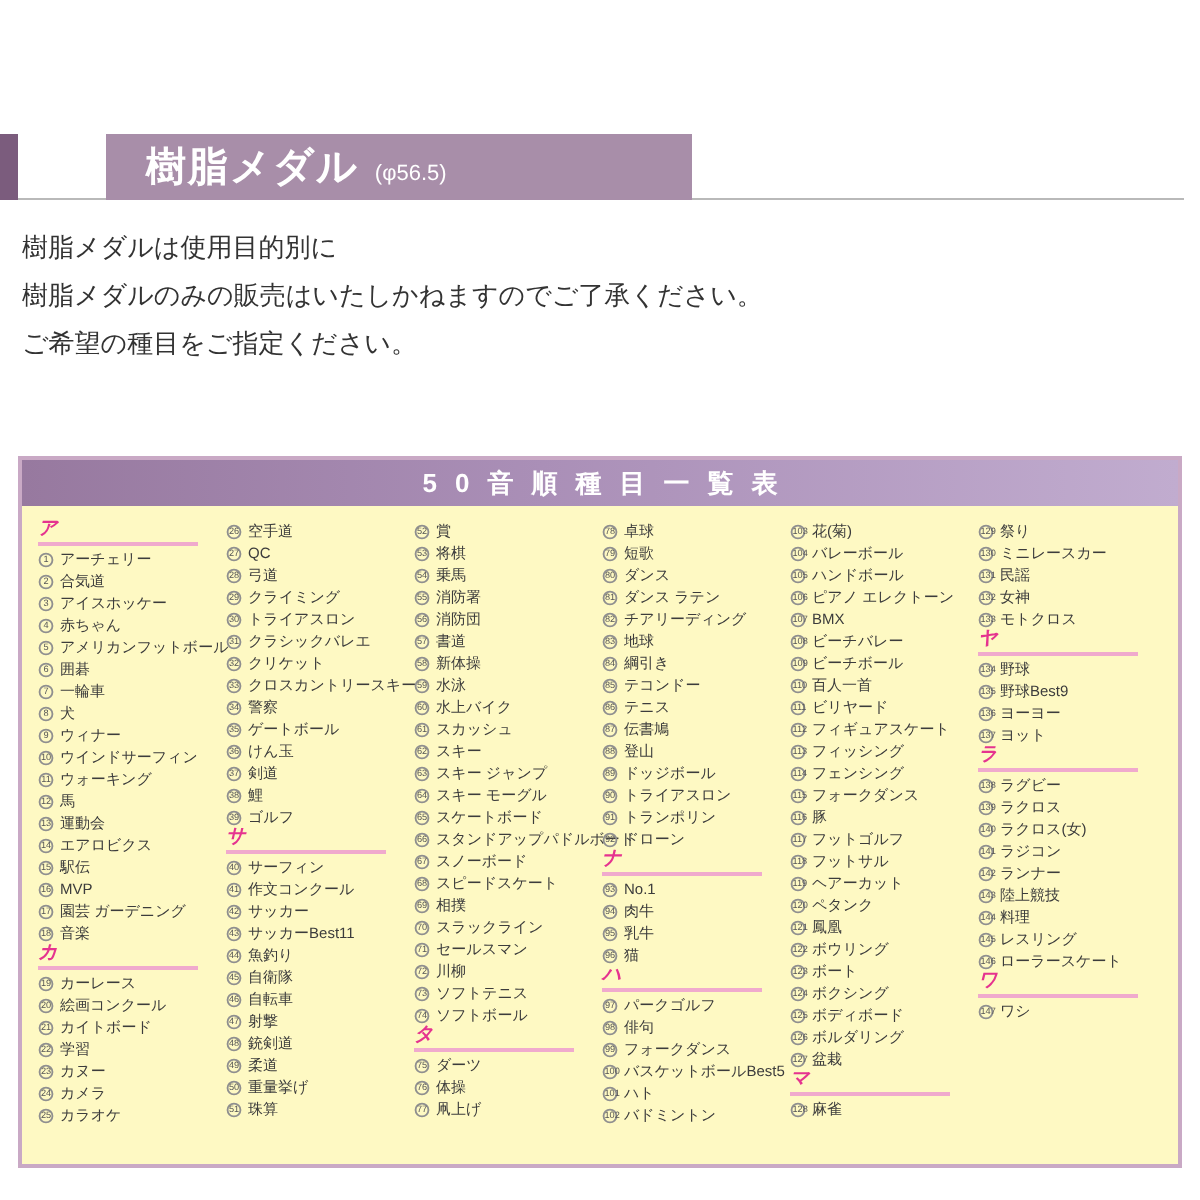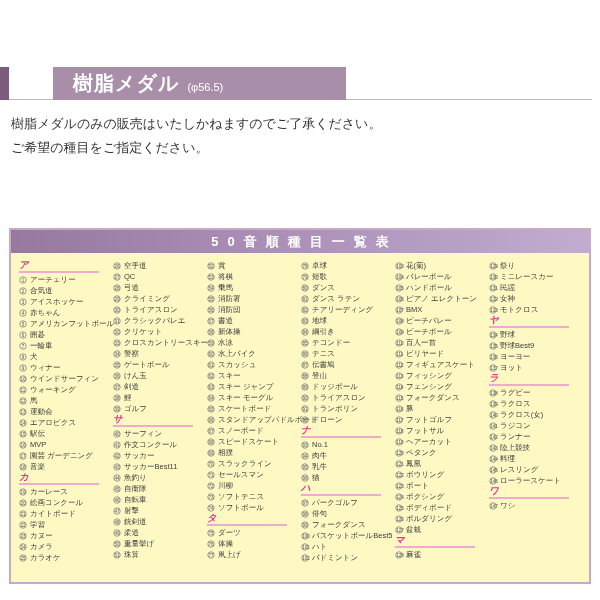--- a/index.html
+++ b/index.html
@@ -36,20 +36,21 @@
 <body>
 
 <div class="title-rule"></div>
 <div class="title-accent"></div>
 <div class="title-bar">
   <span class="title">樹脂メダル</span>
   <span class="title-note">(φ56.5)</span>
 </div>
 
 <div class="desc">
+  <p>樹脂メダルは使用目的別に</p>
   <p>樹脂メダルのみの販売はいたしかねますのでご了承ください。</p>
   <p>ご希望の種目をご指定ください。</p>
 </div>
 
 <div class="table">
   <div class="table-header">50音順種目一覧表</div>
   <div class="table-body" id="grid">
       <div class="col">
         <div class="sec">ア</div>
         <div class="row">

